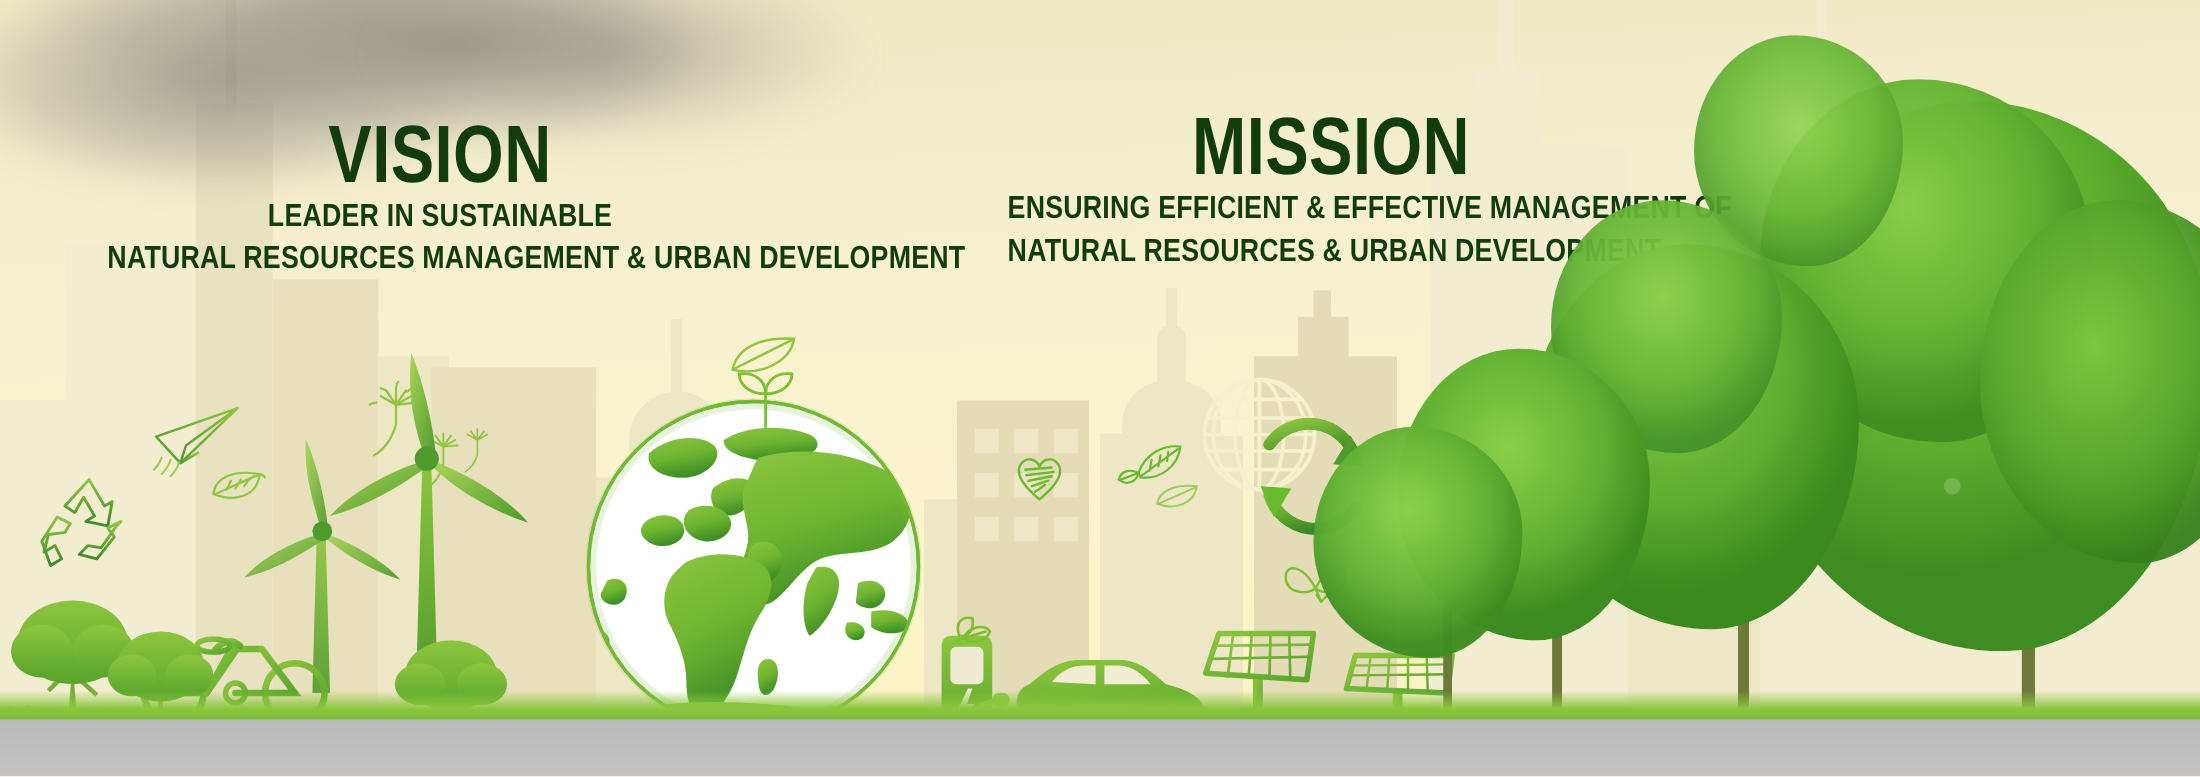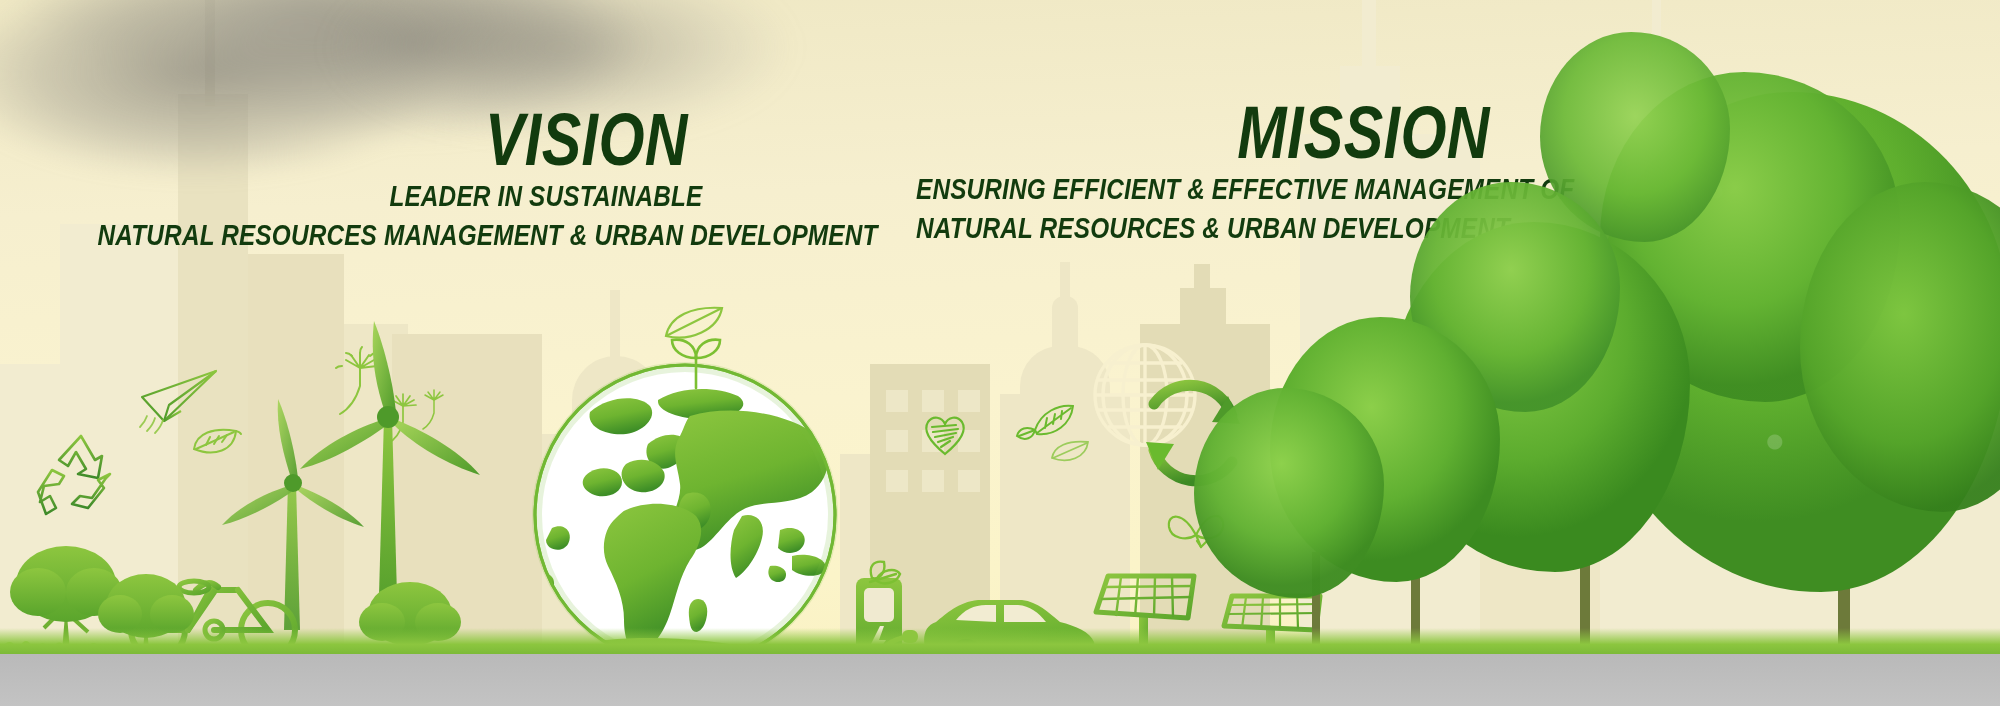--- a/index.html
+++ b/index.html
@@ -45,21 +45,21 @@
     position:absolute;left:0;bottom:0;width:100%;height:52px;
     background:linear-gradient(180deg,#b9b9b9 0%,#bdbdbd 40%,#c3c3c3 100%);
   }
   .grass{
     position:absolute;left:0;bottom:44px;width:100%;height:34px;
     background:linear-gradient(180deg,rgba(141,198,63,0) 0%,#8cc63f 48%,#6fb032 100%);
   }
   .grass-tuft{position:absolute;bottom:44px;width:100%;height:30px;}
 
   
-  .block{position:absolute;text-align:right;color:#123b0e;font-style:italic;}
+  .block{position:absolute;text-align:center;color:#123b0e;}
   .block h1{
     margin:0;
     font-family:"Liberation Sans Narrow","Liberation Sans",sans-serif;
     font-weight:bold;
     font-size:74px;
     letter-spacing:.5px;
     line-height:.95;
     transform:scaleX(.80);
     transform-origin:center;
   }

